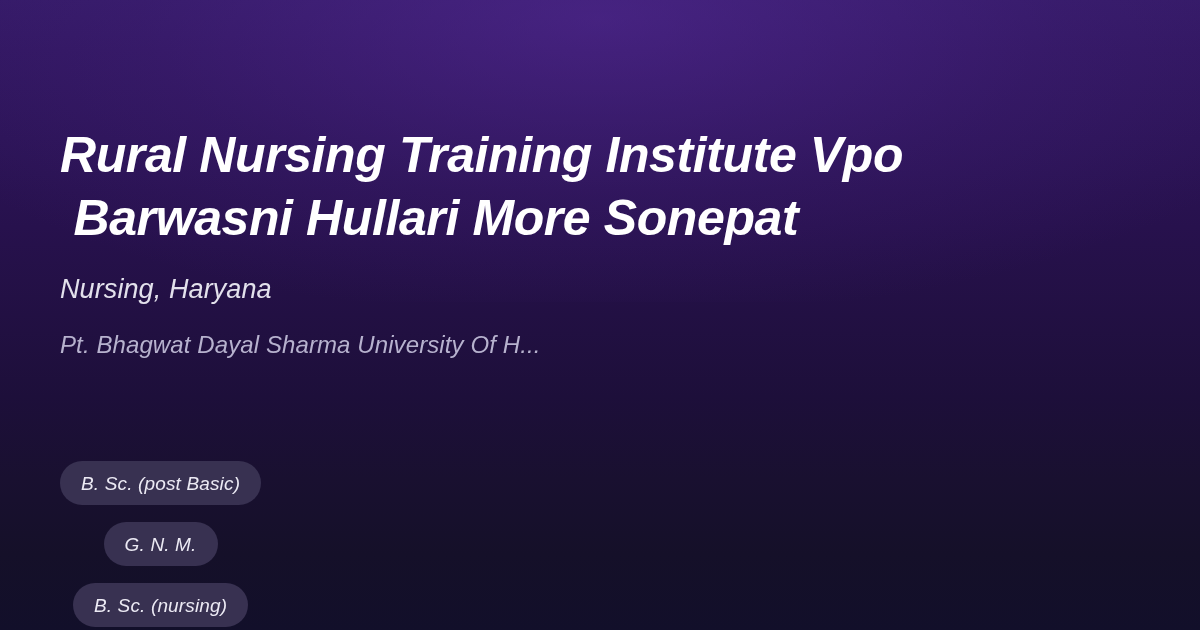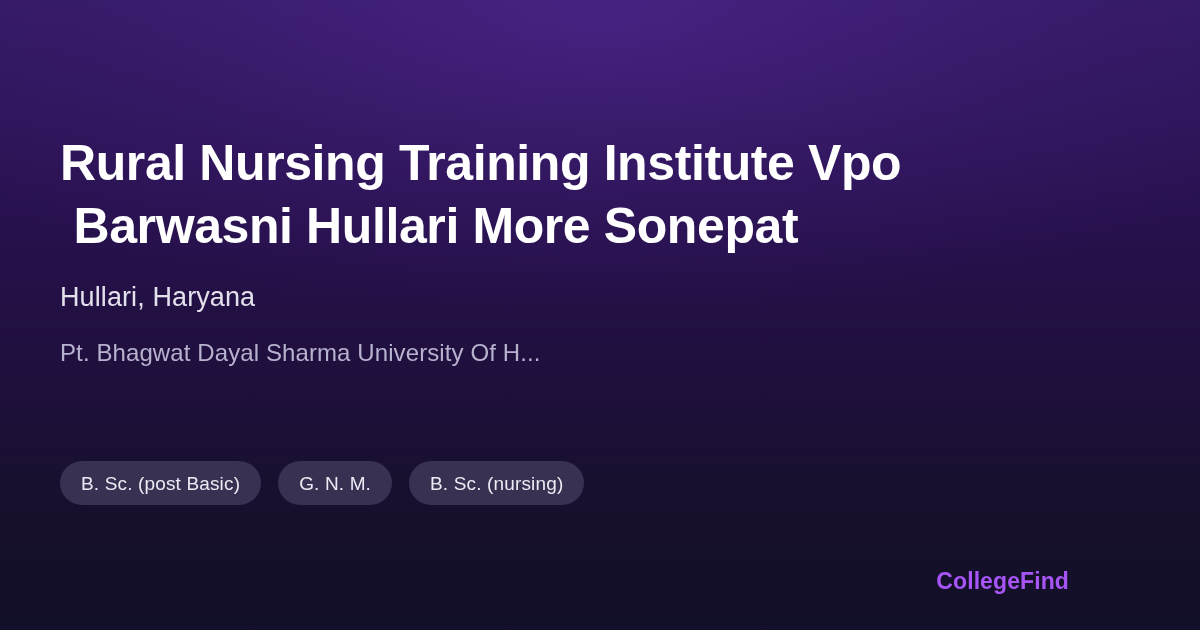--- a/index.html
+++ b/index.html
@@ -52,23 +52,24 @@
     );
     pointer-events: none;
   }
 
   #content {
     position: relative;
     z-index: 2;
     width: 100%;
     height: 100%;
     box-sizing: border-box;
-    padding: 8px 60px;
+    padding: 0 60px;
     display: flex;
     flex-direction: column;
+    font-style: italic;
   }
 
   .title-block {
     margin-top: 124px;
   }
 
   .og-title {
     margin: 0;
     font-size: 50px;
     line-height: 63px;
@@ -99,21 +100,21 @@
     white-space: nowrap;
     overflow: hidden;
     text-overflow: ellipsis;
   }
 
   .course-pills {
     position: absolute;
     left: 60px;
     top: 461px;
     display: flex;
-    flex-direction: row;
+    flex-direction: column;
     align-items: center;
     gap: 17px;
   }
 
   .pill {
     display: inline-flex;
     align-items: center;
     justify-content: center;
     height: 44px;
     padding: 0 21px;
@@ -140,27 +141,26 @@
 </head>
 <body>
 
 <div id="og-card">
   <div id="content">
 
     <div class="title-block">
       <h1 class="og-title">Rural Nursing Training Institute Vpo
  Barwasni Hullari More Sonepat</h1>
 
-      <div class="og-location">Hullari, Haryana</div>
+      <div class="og-location">Nursing, Haryana</div>
 
       <div class="og-affiliation">Pt. Bhagwat Dayal Sharma University Of H...</div>
     </div>
 
     <div class="course-pills">
       <span class="pill">B. Sc. (post Basic)</span>
       <span class="pill">G. N. M.</span>
       <span class="pill">B. Sc. (nursing)</span>
     </div>
 
-    <div class="brand">CollegeFind</div>
 
   </div>
 </div>
 
 </body></html>

